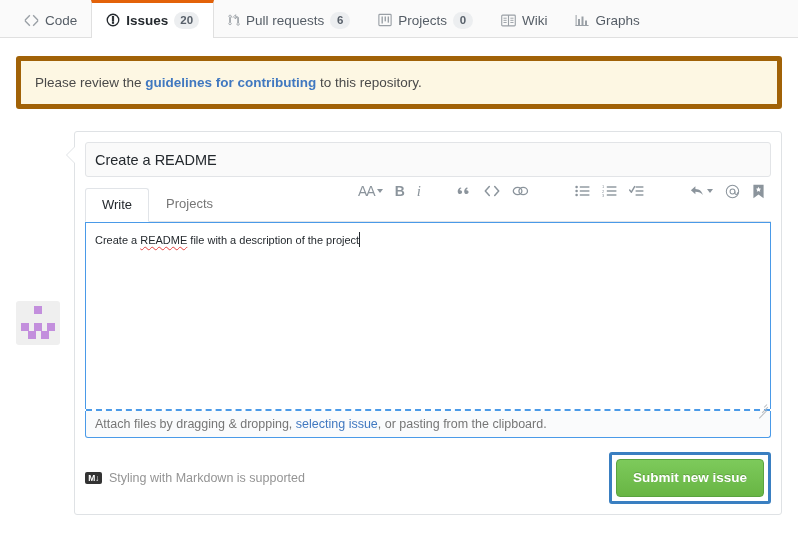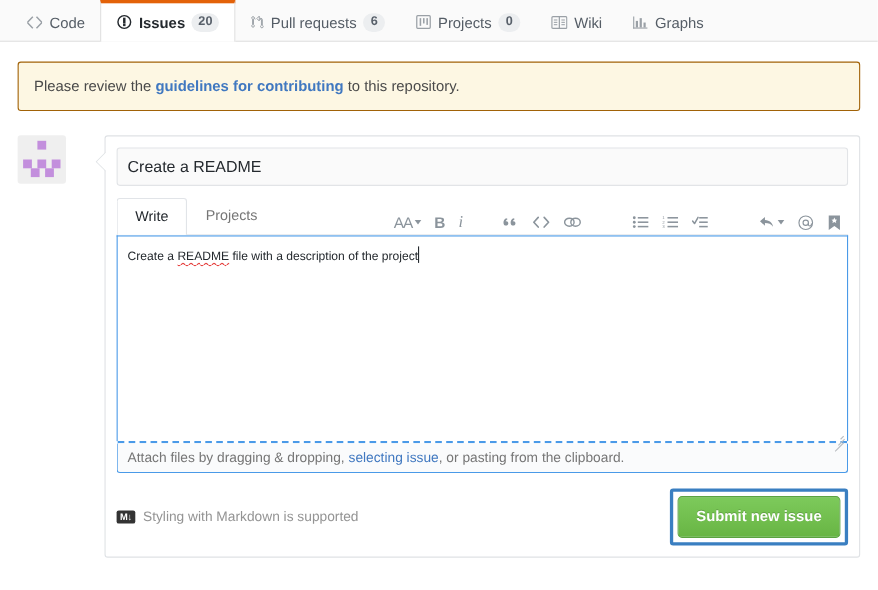--- a/index.html
+++ b/index.html
@@ -59,36 +59,36 @@
     border-radius: 20px;
   }
 
   
   .page {
     padding: 18px 16px 0 16px;
   }
 
   
   .flash {
-    border: 1px solid #a16207;
+    border: 5px solid #a16207;
     background: #fdf7e3;
     border-radius: 3px;
     padding: 14px 14px;
     font-size: 13.5px;
     color: #4a4a4a;
     margin-bottom: 22px;
   }
   .flash a {
     color: #4078c0;
     font-weight: bold;
     text-decoration: none;
   }
 
   
-  .issue-row { display: flex; align-items: flex-start; gap: 21px; }
+  .issue-row { display: flex; align-items: center; }
 
   .avatar {
     width: 44px; height: 44px;
     border-radius: 3px;
     background: #efefef;
     flex: 0 0 44px;
     margin-right: 14px;
     position: relative;
     overflow: hidden;
   }
@@ -162,21 +162,21 @@
     background: #ffffff;
     border: 1px solid #e1e4e8;
     border-bottom: 1px solid #ffffff;
     border-radius: 3px 3px 0 0;
     margin-bottom: -1px;
   }
 
   .md-toolbar {
     display: flex;
     align-items: center;
-    padding-bottom: 1px;
+    padding-bottom: 20px;
   }
   .md-group { display: flex; align-items: center; }
   .md-gap-lg { width: 24px; }
   .md-gap-xl { width: 34px; }
   .md-btn {
     display: inline-flex;
     align-items: center;
     justify-content: center;
     padding: 0 6px;
     height: 20px;

